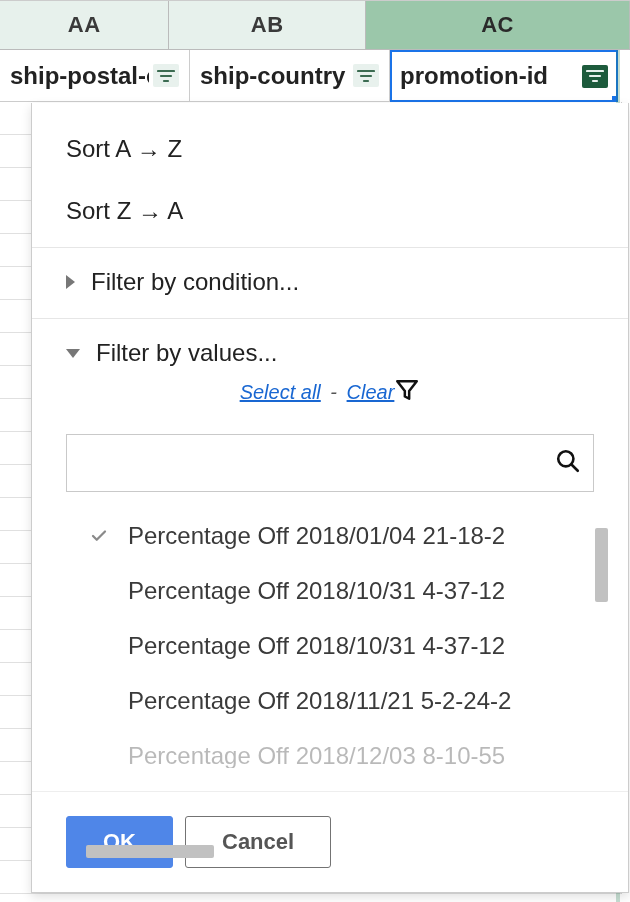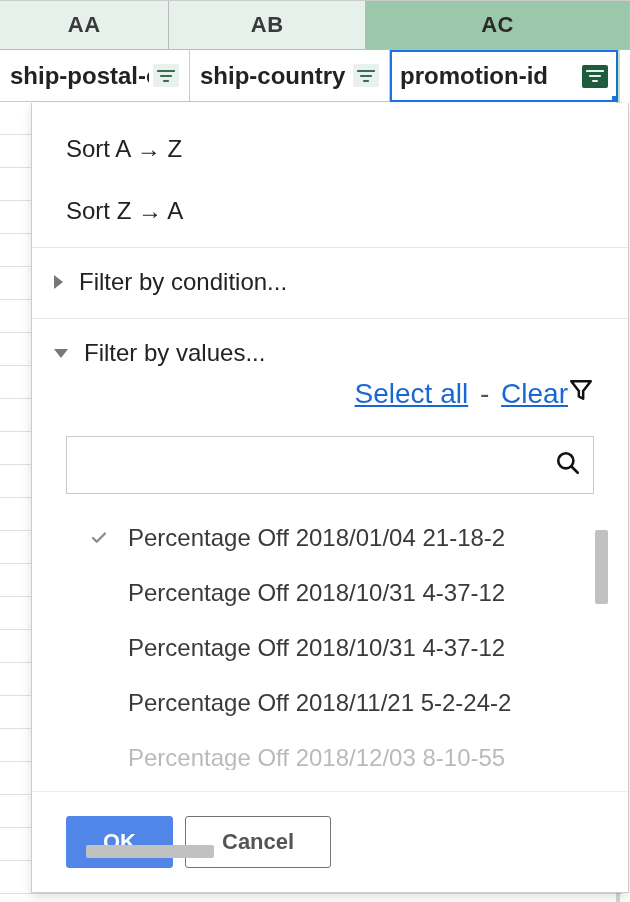--- a/index.html
+++ b/index.html
@@ -114,21 +114,21 @@
   }
   .dd-sort .sort-item {
     padding: 14px 0 20px 0;
     cursor: pointer;
   }
   .dd-divider {
     border-top: 1px solid #e6e6e6;
     margin: 2px 0 0 0;
   }
   .dd-toggle {
-    padding: 20px 20px 20px 22px;
+    padding: 20px 20px 20px 34px;
     font-size: 24px;
     color: #222;
     display: flex;
     align-items: center;
     gap: 16px;
     cursor: pointer;
   }
   .arrow-right, .arrow-down {
     width: 0; height: 0; display:inline-block;
   }
@@ -139,22 +139,23 @@
   }
   .arrow-down {
     border-left: 7px solid transparent;
     border-right: 7px solid transparent;
     border-top: 9px solid #777;
   }
   .links-row {
     padding: 4px 34px 20px 34px;
     display: flex;
     align-items: center;
-    justify-content: flex-end;
-    font-size: 28px;
+    justify-content: center;
+    font-size: 20px;
+    font-style: italic;
   }
   .links-row a {
     color: #1967d2;
     text-decoration: underline;
     cursor: pointer;
   }
   .links-row .sep { color: #555; margin: 0 4px; }
   .funnel-icon { width:26px; height:26px; }
   .search-wrap {
     margin: 6px 34px 10px 34px;

